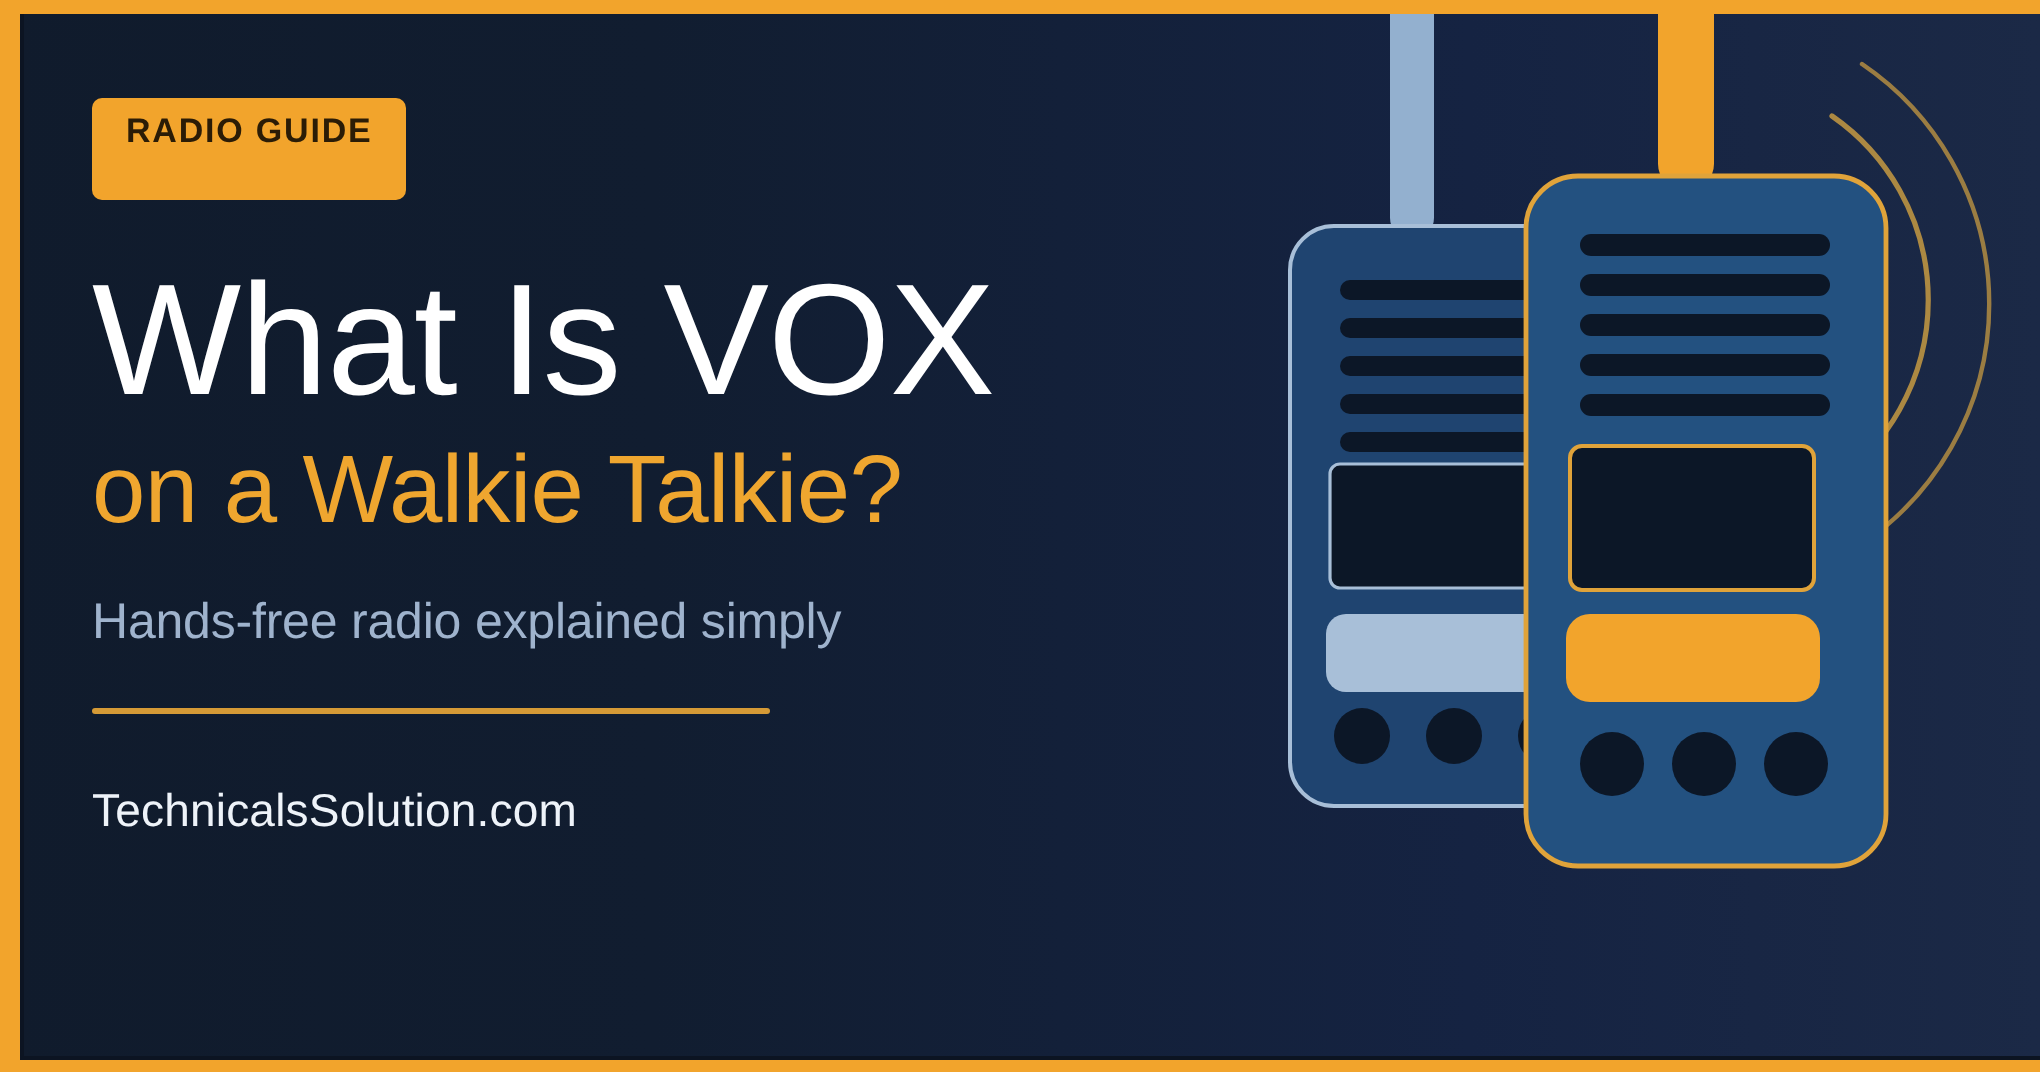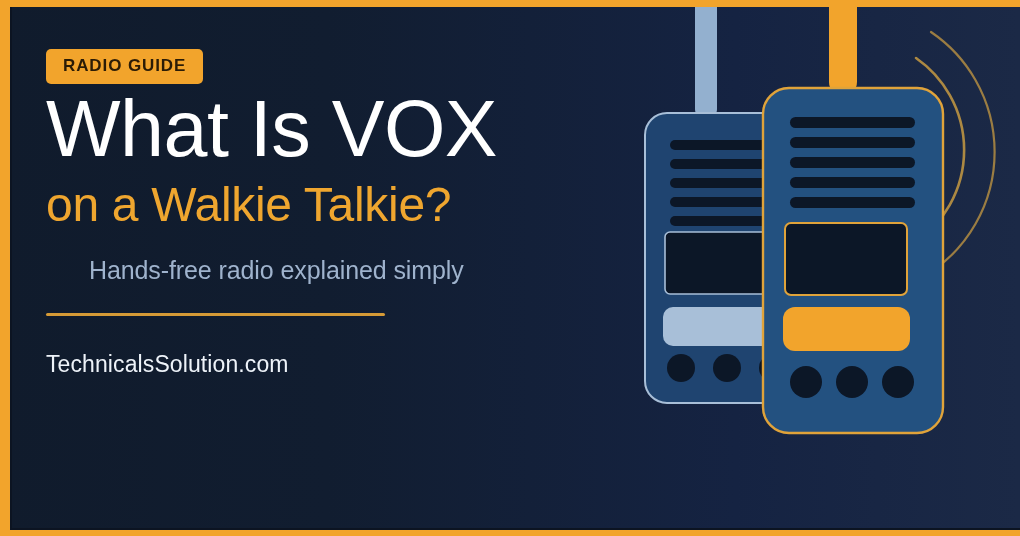--- a/index.html
+++ b/index.html
@@ -35,27 +35,27 @@
   
   .content { position:absolute; left:46px; top:0; width:620px; height:536px; z-index:30; }
 
   .badge {
     display:inline-block;
     background:#f2a42c;
     color:#2b1c06;
     font-size:17px;
     font-weight:bold;
     letter-spacing:0.9px;
-    padding:7px 17px 8px 17px;
+    padding:7px 17px 24px 17px;
     border-radius:5px;
     margin-top:49px;
   }
 
   .headline {
-    margin-top:7px;
+    margin-top:32px;
     font-size:79px;
     line-height:0.97;
     font-weight:normal;
     color:#ffffff;
     letter-spacing:-0.5px;
   }
 
   .subhead {
     margin-top:12px;
     font-size:48px;
@@ -64,21 +64,20 @@
     color:#efa62f;
     letter-spacing:-0.3px;
   }
 
   .tagline {
     margin-top:26px;
     font-size:25px;
     font-weight:normal;
     color:#9fb3cd;
     letter-spacing:-0.1px;
-    margin-left:43px;
   }
 
   .divider {
     margin-top:28px;
     width:339px;
     height:3px;
     background:#d59a36;
     border-radius:2px;
   }
 

